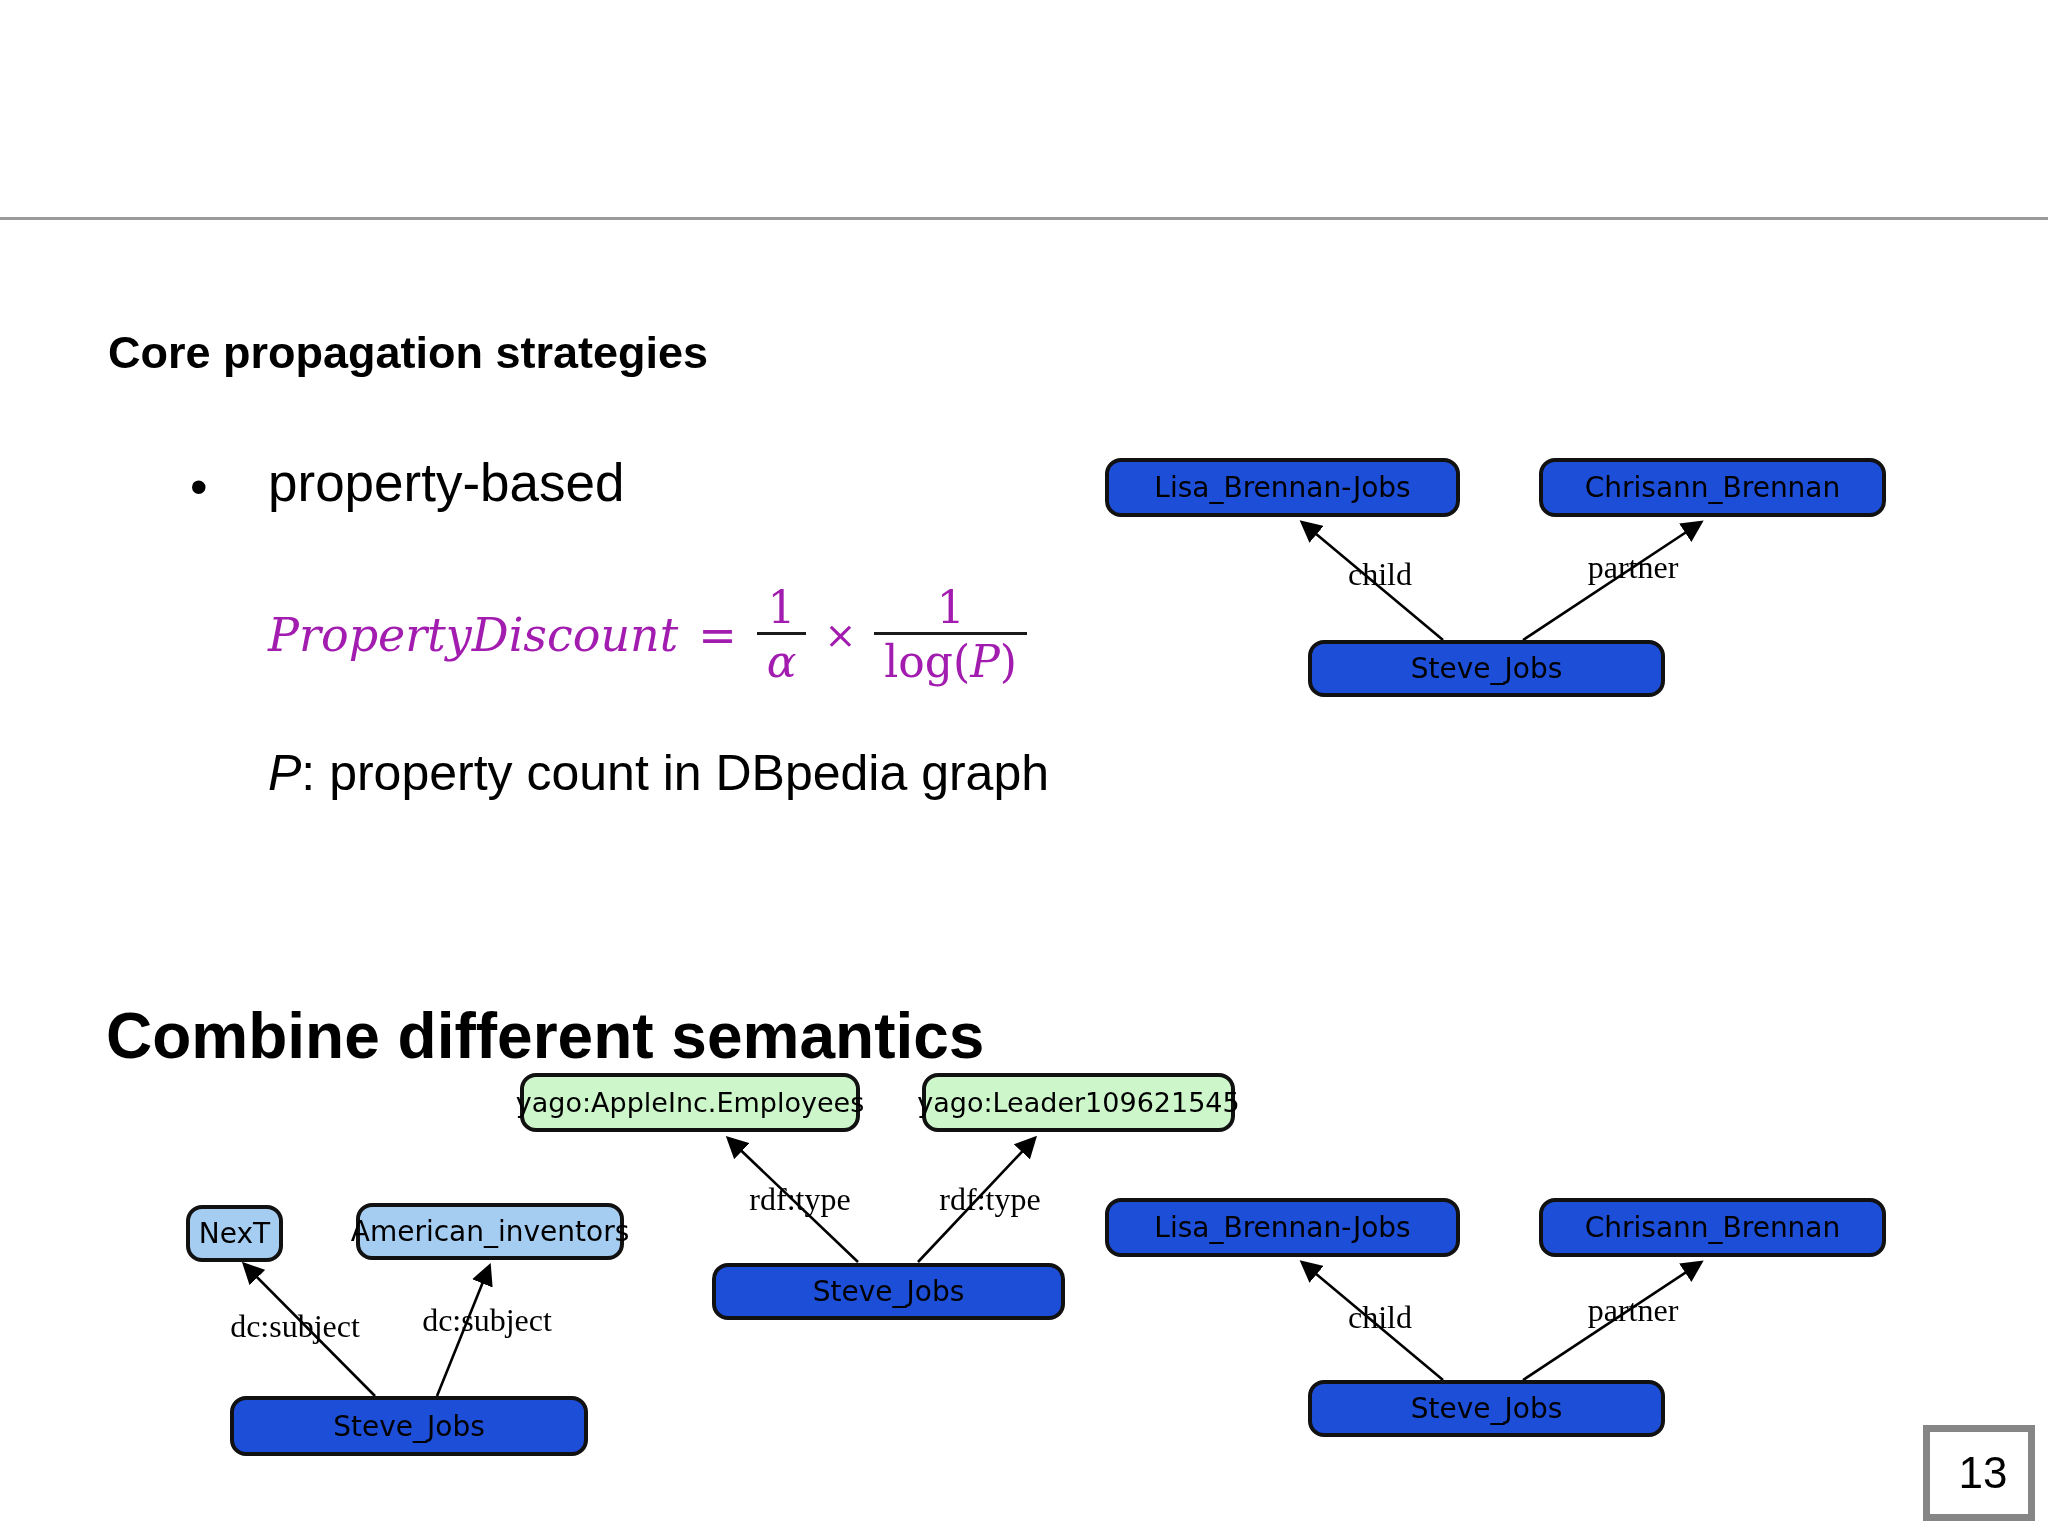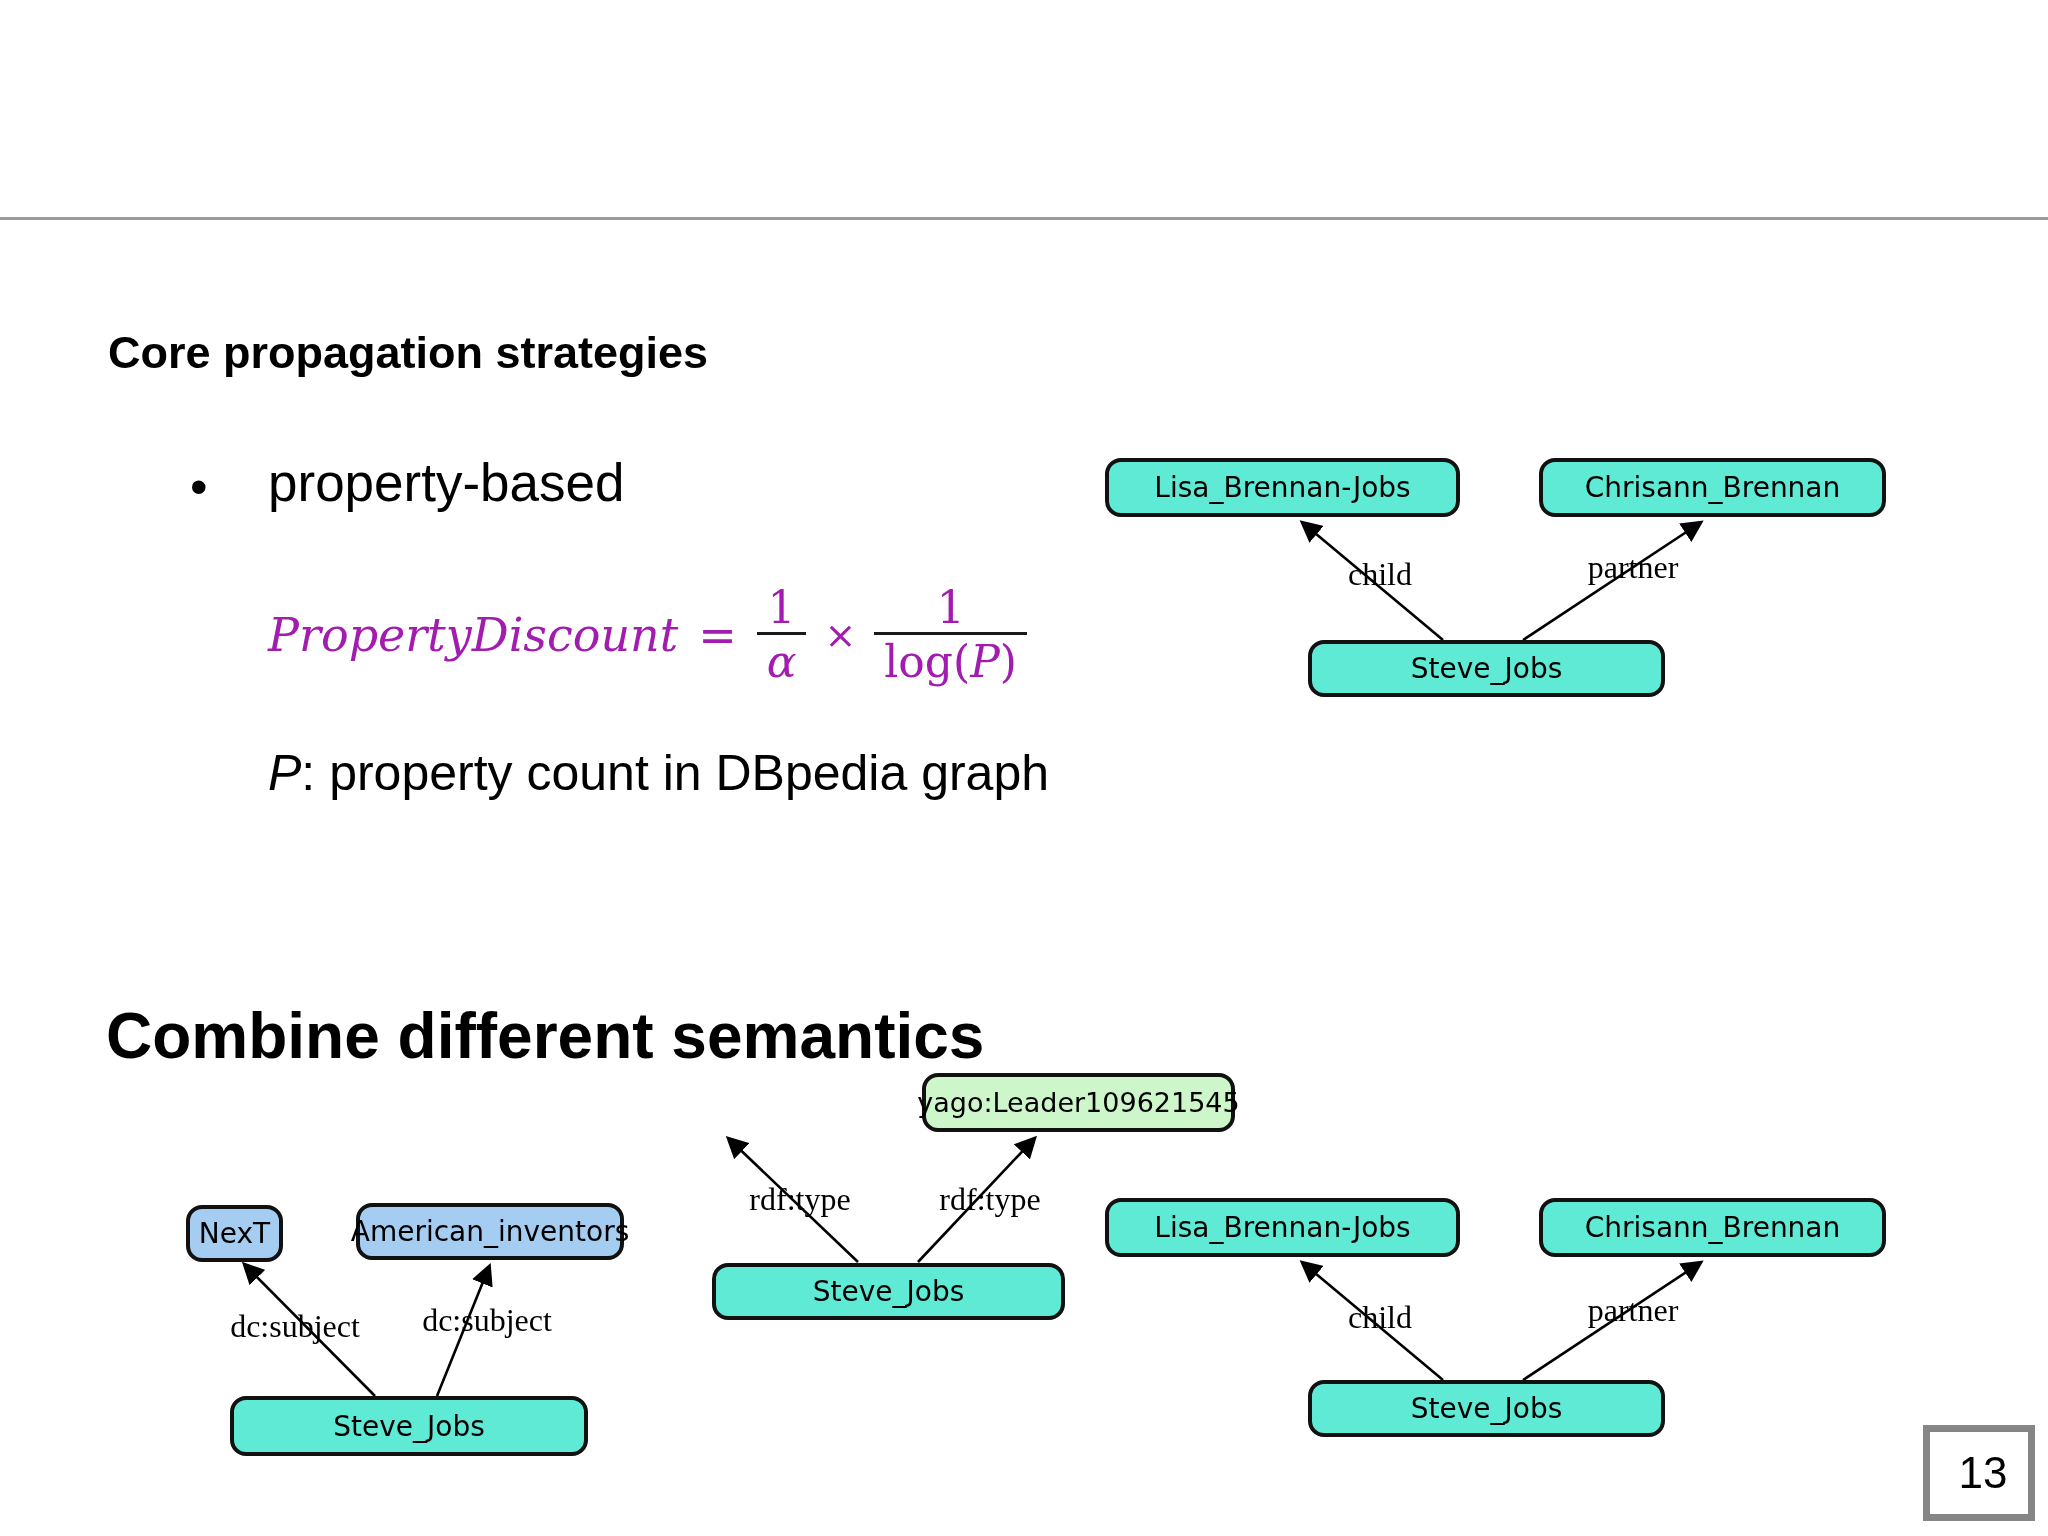--- a/index.html
+++ b/index.html
@@ -33,21 +33,21 @@
   .frac .num{padding:0 10px;line-height:1.12;}
   .frac .den{border-top:3px solid #1a1a1a;padding:2px 10px 0 10px;line-height:1.12;}
   .it{font-style:italic;}
   .rm{font-style:normal;}
 
   .note{position:absolute;left:268px;top:744px;font-size:50px;font-family:"Liberation Sans",sans-serif;}
 
   .arrows{position:absolute;left:0;top:0;pointer-events:none;}
   .arrows line{stroke:#000;stroke-width:2.6;}
 
-  .node{position:absolute;background:#5eead4;border:4px solid var(--node-border);border-radius:16px;
+  .node{position:absolute;background:#1d4ed8;border:4px solid var(--node-border);border-radius:16px;
         display:flex;align-items:center;justify-content:center;white-space:nowrap;
         font-family:"DejaVu Sans",sans-serif;font-size:28px;box-sizing:border-box;}
   .node.green{background:var(--green);}
   .node.blue{background:var(--blue);}
 
   #d1-lisa{left:1105px;top:458px;width:355px;height:59px;}
   #d1-chrisann{left:1539px;top:458px;width:347px;height:59px;}
   #d1-steve{left:1308px;top:640px;width:357px;height:57px;}
 
   #d2-next{left:186px;top:1205px;width:97px;height:57px;}
@@ -128,20 +128,21 @@
   <div class="node" id="d1-steve">Steve_Jobs</div>
   <span class="edge-label" id="l-d1-child">child</span>
   <span class="edge-label" id="l-d1-partner">partner</span>
 
   <div class="node blue" id="d2-next">NexT</div>
   <div class="node blue" id="d2-american">American_inventors</div>
   <div class="node" id="d2-steve">Steve_Jobs</div>
   <span class="edge-label" id="l-d2-s1">dc:subject</span>
   <span class="edge-label" id="l-d2-s2">dc:subject</span>
 
+  <div class="node green" id="d3-apple">yago:AppleInc.Employees</div>
   <div class="node green" id="d3-leader">yago:Leader109621545</div>
   <div class="node" id="d3-steve">Steve_Jobs</div>
   <span class="edge-label" id="l-d3-t1">rdf:type</span>
   <span class="edge-label" id="l-d3-t2">rdf:type</span>
 
   <div class="node" id="d4-lisa">Lisa_Brennan-Jobs</div>
   <div class="node" id="d4-chrisann">Chrisann_Brennan</div>
   <div class="node" id="d4-steve">Steve_Jobs</div>
   <span class="edge-label" id="l-d4-child">child</span>
   <span class="edge-label" id="l-d4-partner">partner</span>

